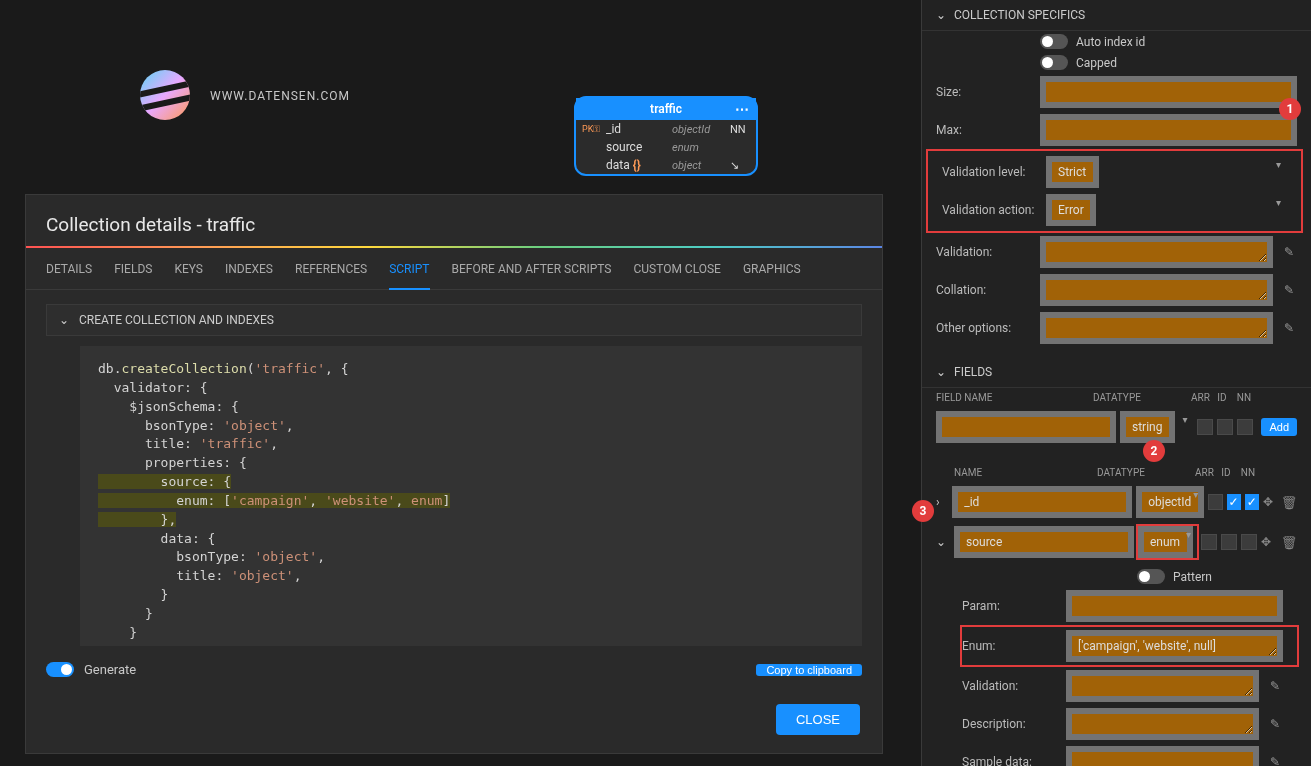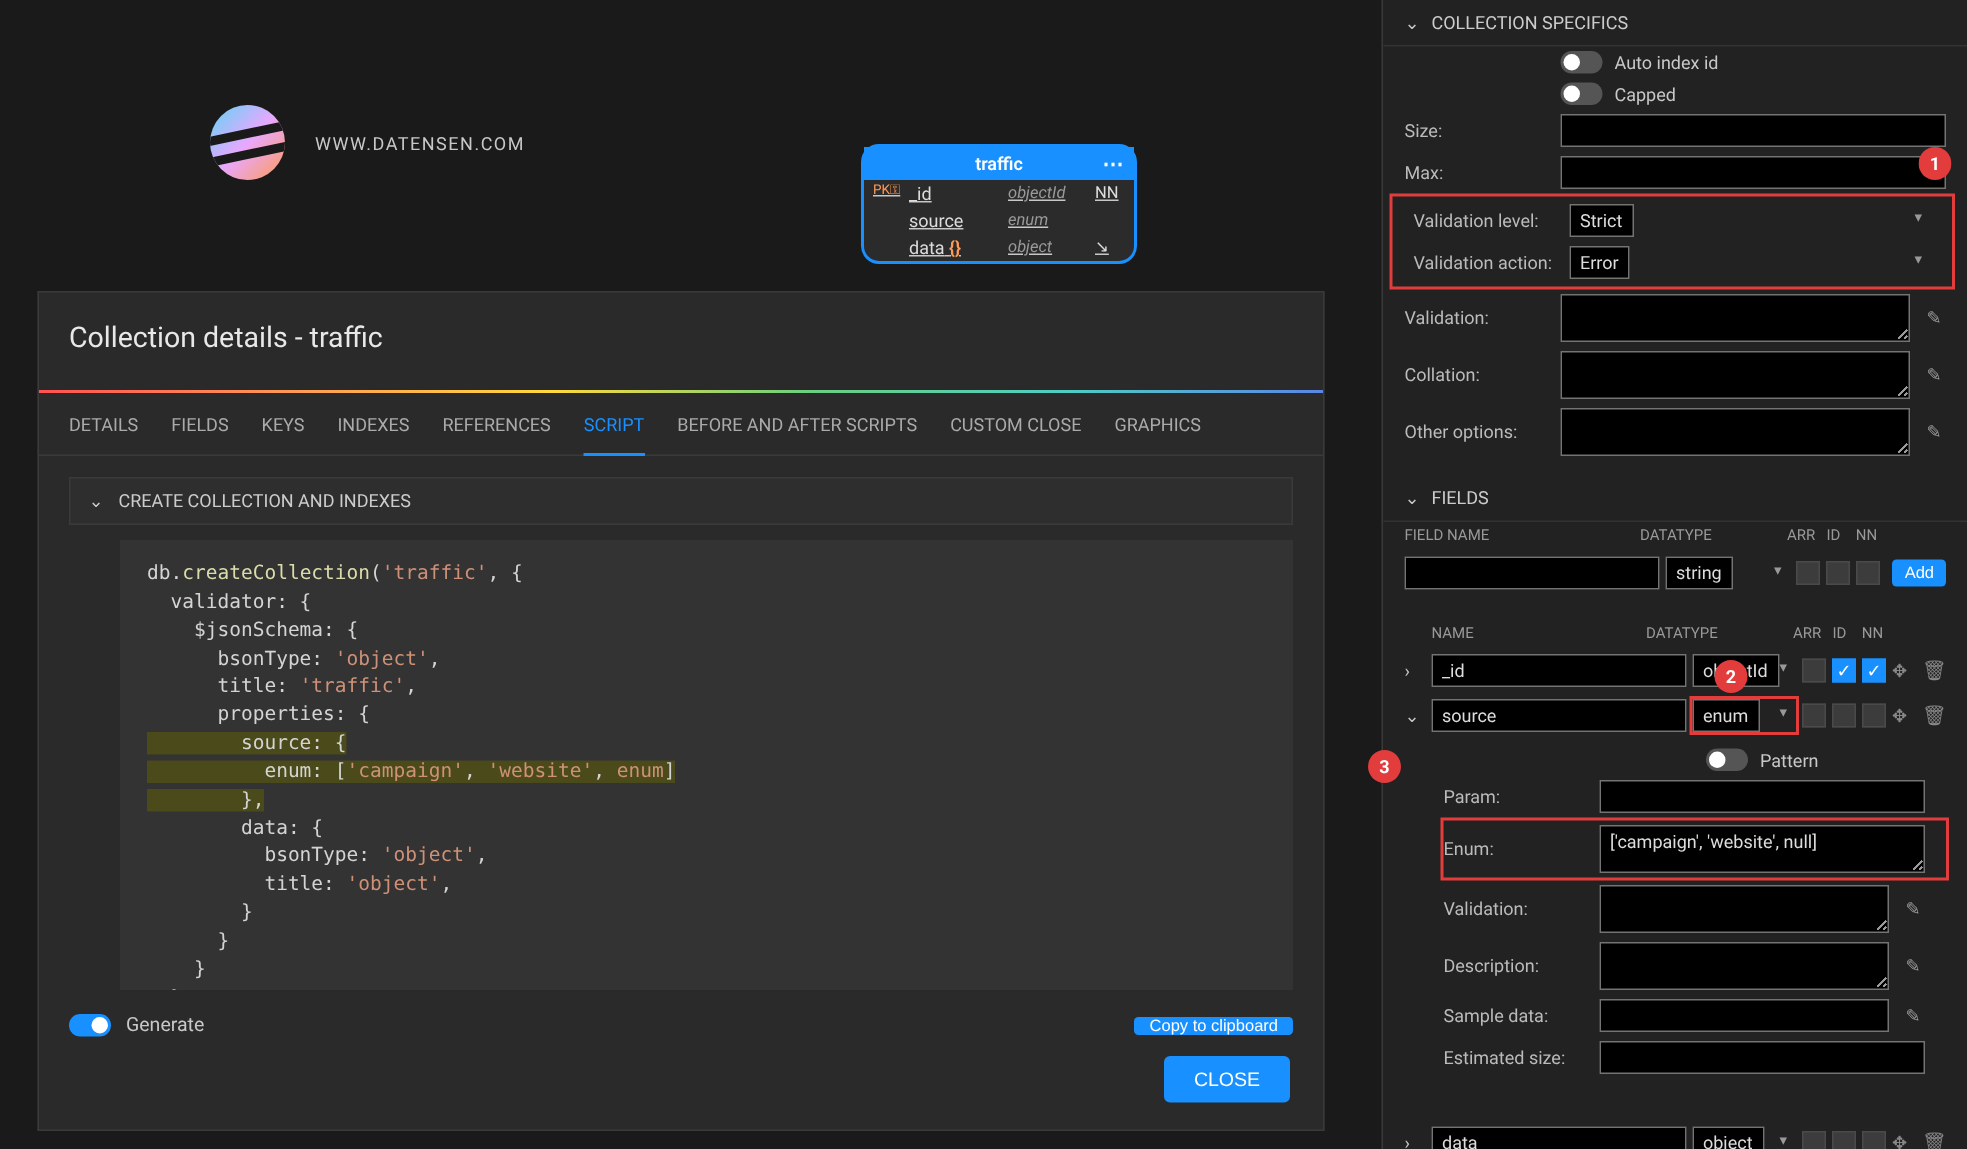--- a/index.html
+++ b/index.html
@@ -32,32 +32,32 @@
   position: absolute; left: 574px; top: 60px; width: 184px;
   border: 2px solid #1890ff; border-radius: 12px; background: #2b2b2b;
   font-size: 12px;
   margin-top: 36px;
 }
 .entity-header {
   background: #1890ff; color: #fff; padding: 4px 8px; text-align: center;
   font-weight: 600; position: relative;
 }
 .entity-more { position: absolute; right: 6px; top: 3px; color: #fff; font-size: 14px; letter-spacing: 1px; cursor: pointer; }
-.entity-row { display: flex; padding: 2px 6px; align-items: flex-start; gap: 4px; text-decoration: underline; }
+.entity-row { display: flex; padding: 2px 6px; align-items: center; gap: 4px; }
 .entity-key { width: 20px; font-size: 9px; color: #ff9a56; }
 .entity-name { flex: 1; color: #ddd; }
 .entity-type { width: 54px; color: #999; font-style: italic; font-size: 11px; }
 .entity-nn { width: 20px; color: #ddd; font-size: 11px; }
 .braces { color: #ff9a56; font-weight: bold; }
 
 .panel {
   position: absolute; left: 25px; top: 194px; width: 858px; height: 560px;
   background: #2a2a2a; border: 1px solid #3a3a3a; display: flex; flex-direction: column;
 }
-.panel-title { padding: 18px 20px 24px; color: #e8e8e8; font-size: 19px; font-weight: 400; }
+.panel-title { padding: 18px 20px 10px; color: #e8e8e8; font-size: 19px; font-weight: 400; }
 .gradient-bar {
   height: 2px;
   background: linear-gradient(90deg, #ff5252 0%, #ff9a56 20%, #ffd93d 40%, #6bcf7f 60%, #4ecdc4 80%, #5b86e5 100%);
 }
 .tabs { display: flex; gap: 22px; padding: 14px 20px 0; border-bottom: 1px solid #3a3a3a; font-size: 12px; }
 .tab { padding-bottom: 12px; cursor: pointer; color: #aaa; }
 .tab.active { color: #1890ff; border-bottom: 2px solid #1890ff; margin-bottom: -1px; }
 
 .accordion {
   margin: 14px 20px 10px; border: 1px solid #3a3a3a; background: #2e2e2e;
@@ -108,21 +108,21 @@
 }
 .sec-header {
   padding: 8px 14px; display: flex; align-items: center; gap: 8px; color: #ccc;
   font-size: 12px; cursor: pointer; border-bottom: 1px solid #333;
 }
 .form-row {
   display: flex; align-items: center; padding: 3px 14px; gap: 8px;
 }
 .form-label { width: 96px; color: #bbb; text-align: left; }
 .form-input, .form-select, .form-textarea {
-  flex: 1; background: #000000; border: 1px solid #737373; color: #ddd;
+  flex: 1; background: #a16207; border: 6px solid #737373; color: #ddd;
   padding: 3px 6px; font-size: 12px; font-family: inherit;
 }
 .form-textarea { resize: vertical; height: 32px; }
 .form-select { appearance: none; position: relative; }
 .select-wrap { flex: 1; position: relative; }
 .select-wrap::after {
   content: "▾"; position: absolute; right: 6px; top: 3px; color: #999; pointer-events: none; font-size: 10px;
 }
 .edit-icon {
   width: 16px; height: 16px; color: #999; cursor: pointer; flex-shrink: 0;

